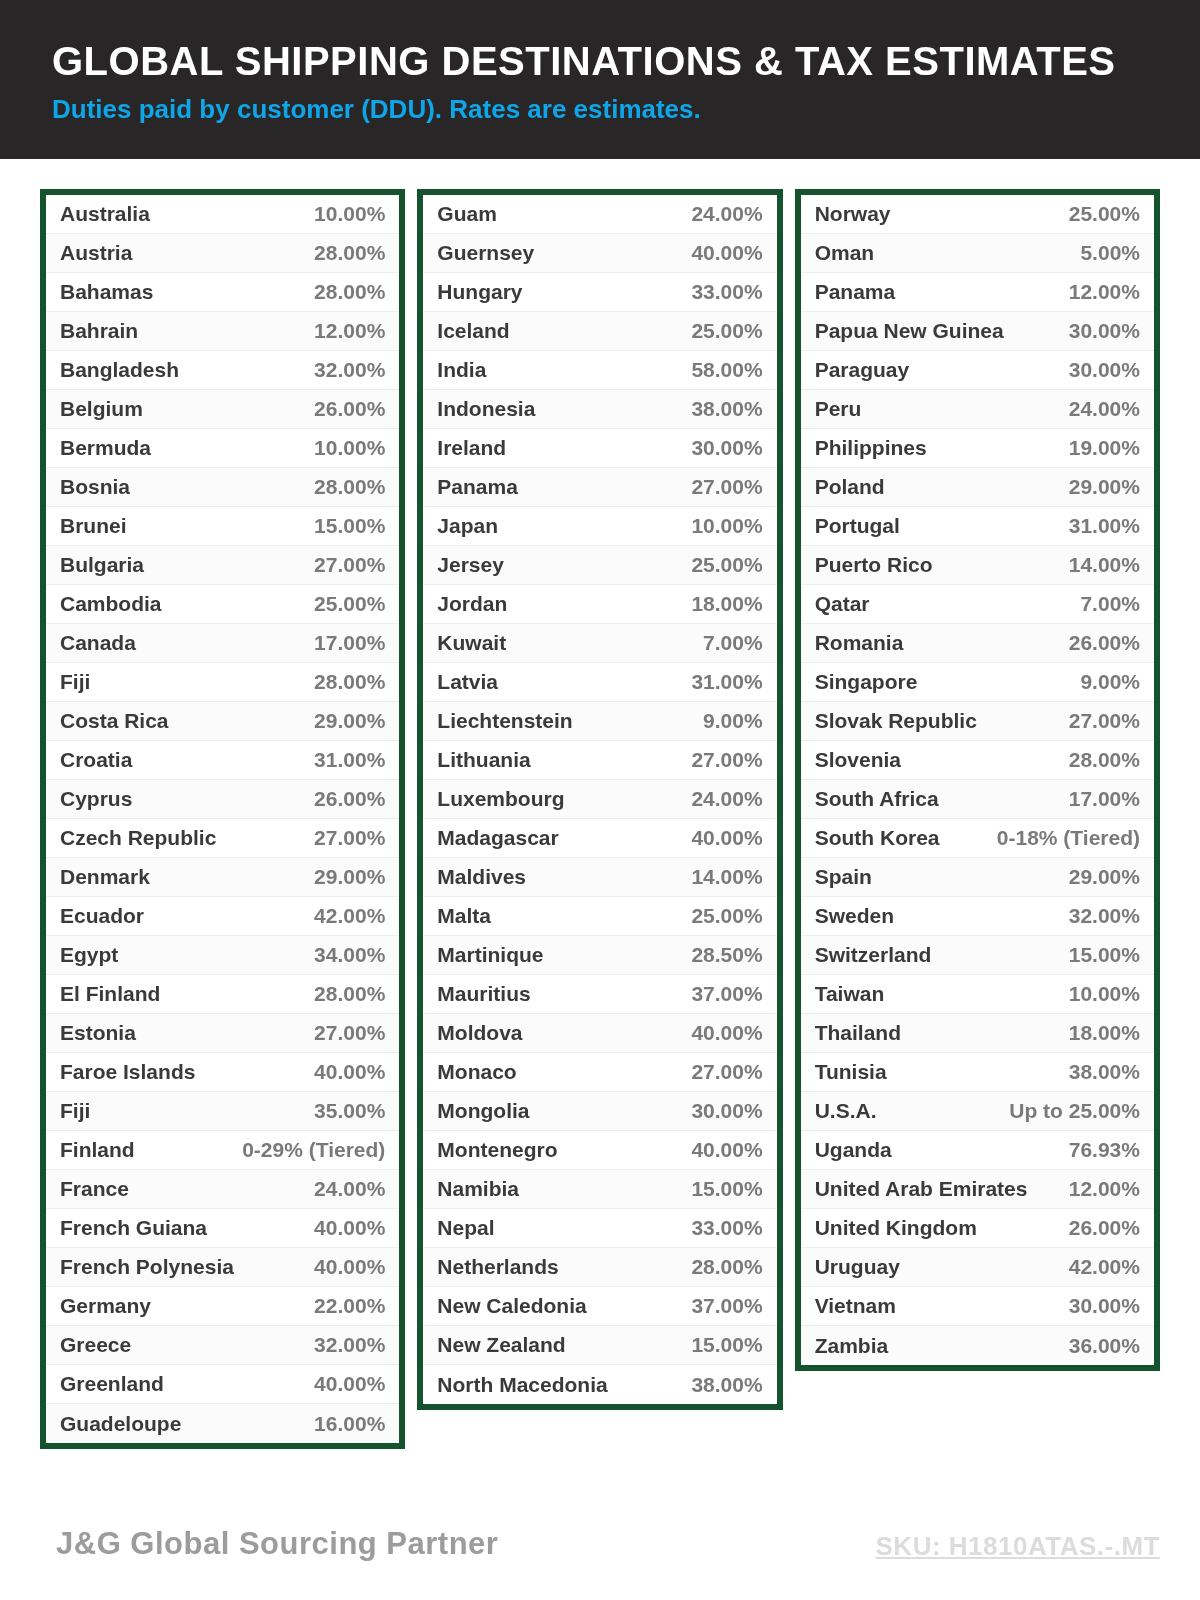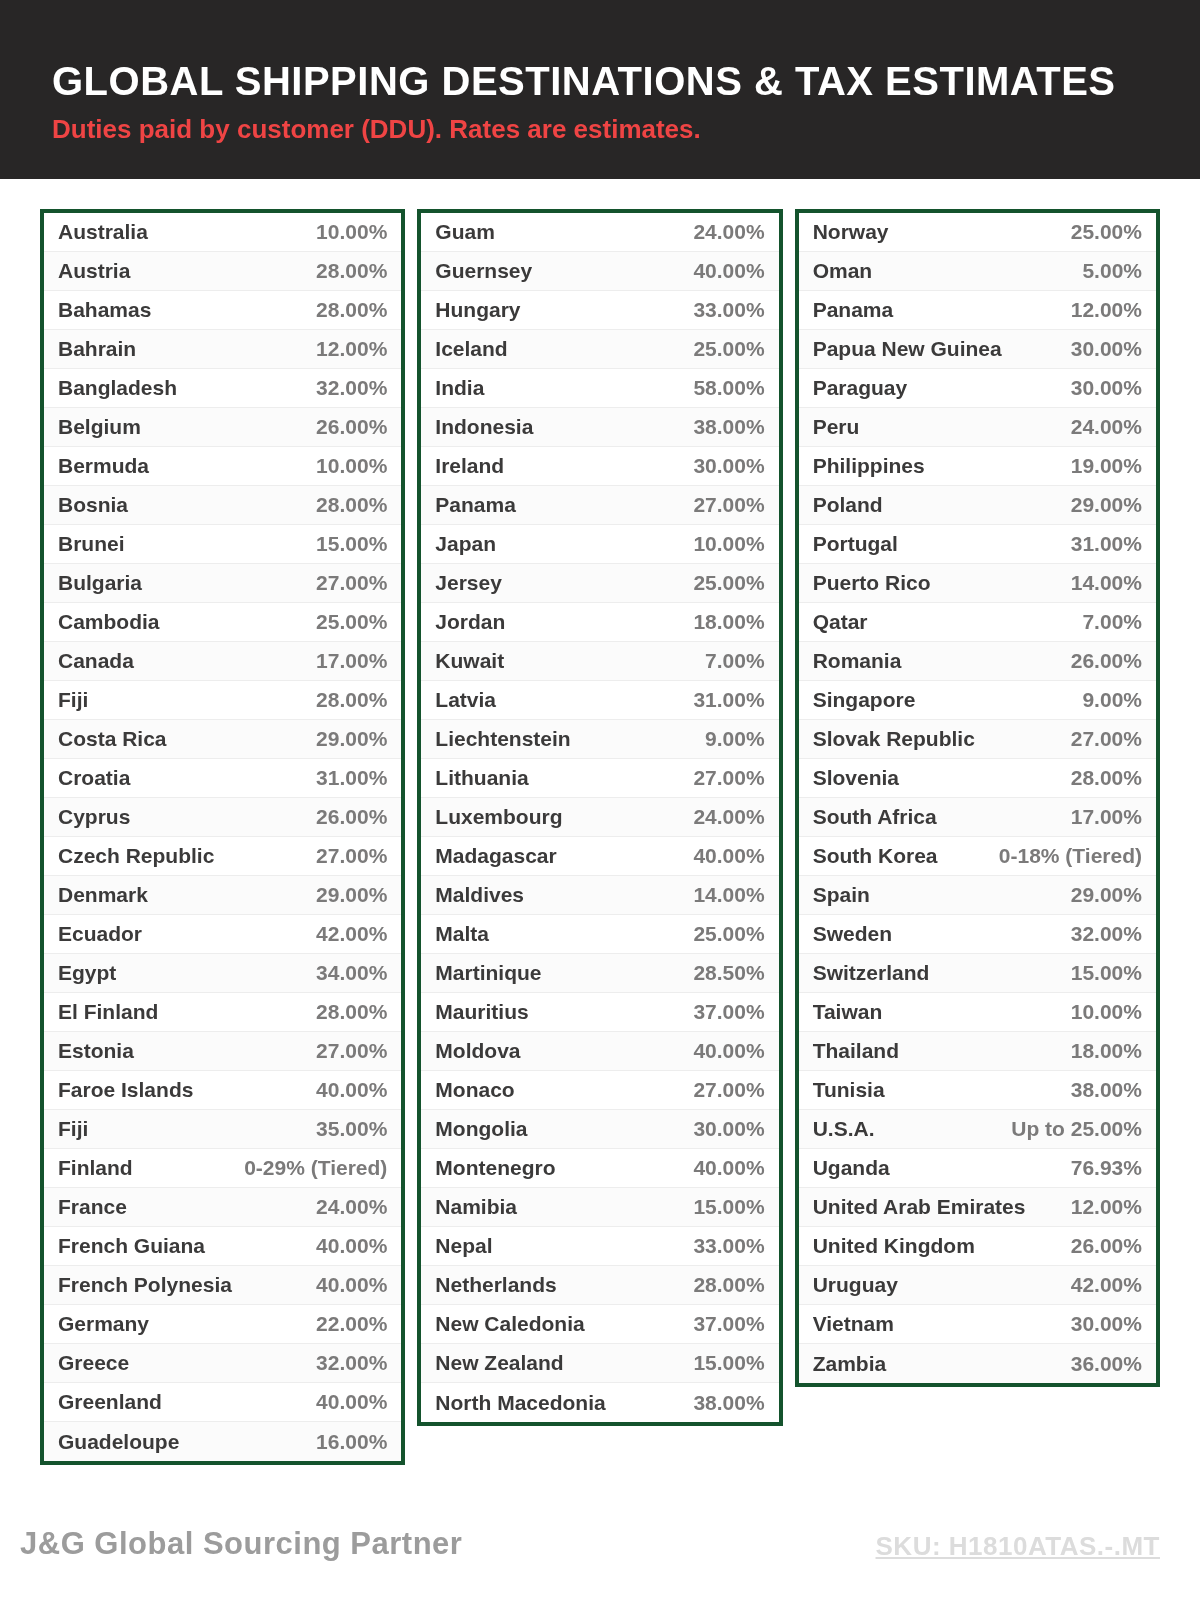--- a/index.html
+++ b/index.html
@@ -10,45 +10,45 @@
     height: 1600px;
     margin: 0 auto;
     background: #ffffff;
     display: flex;
     flex-direction: column;
     overflow: hidden;
   }
   
   .hero {
     background: #282626;
-    padding: 60px 52px 34px 52px;
+    padding: 40px 52px 34px 52px;
   }
   .hero h1 {
     color: #ffffff;
     font-size: 40px;
     font-weight: 800;
     letter-spacing: 0.5px;
     line-height: 1.05;
   }
   .hero p {
     margin-top: 12px;
-    color: #ef4444;
+    color: #0ea5e9;
     font-size: 26px;
     font-weight: 700;
   }
   
   .columns {
     display: flex;
     align-items: flex-start;
     gap: 12px;
     margin: 30px 40px 0 40px;
   }
   .col {
     flex: 1 1 0;
-    border: 4px solid #14532d;
+    border: 6px solid #14532d;
     background: #ffffff;
   }
   .row {
     display: flex;
     justify-content: space-between;
     align-items: center;
     height: 39px;
     padding: 0 14px;
     border-bottom: 1px solid #ededed;
     background: #ffffff;
@@ -68,21 +68,21 @@
     white-space: nowrap;
     text-align: right;
     margin-left: 10px;
   }
   
   .footer {
     margin-top: auto;
     display: flex;
     justify-content: space-between;
     align-items: flex-end;
-    padding: 0 40px 38px 20px;
+    padding: 0 40px 38px 56px;
   }
   .brand {
     color: #9c9c9c;
     font-size: 31px;
     font-weight: 700;
     letter-spacing: 0.5px;
   }
   .sku {
     color: #dcdcdc;
     font-size: 26px;

